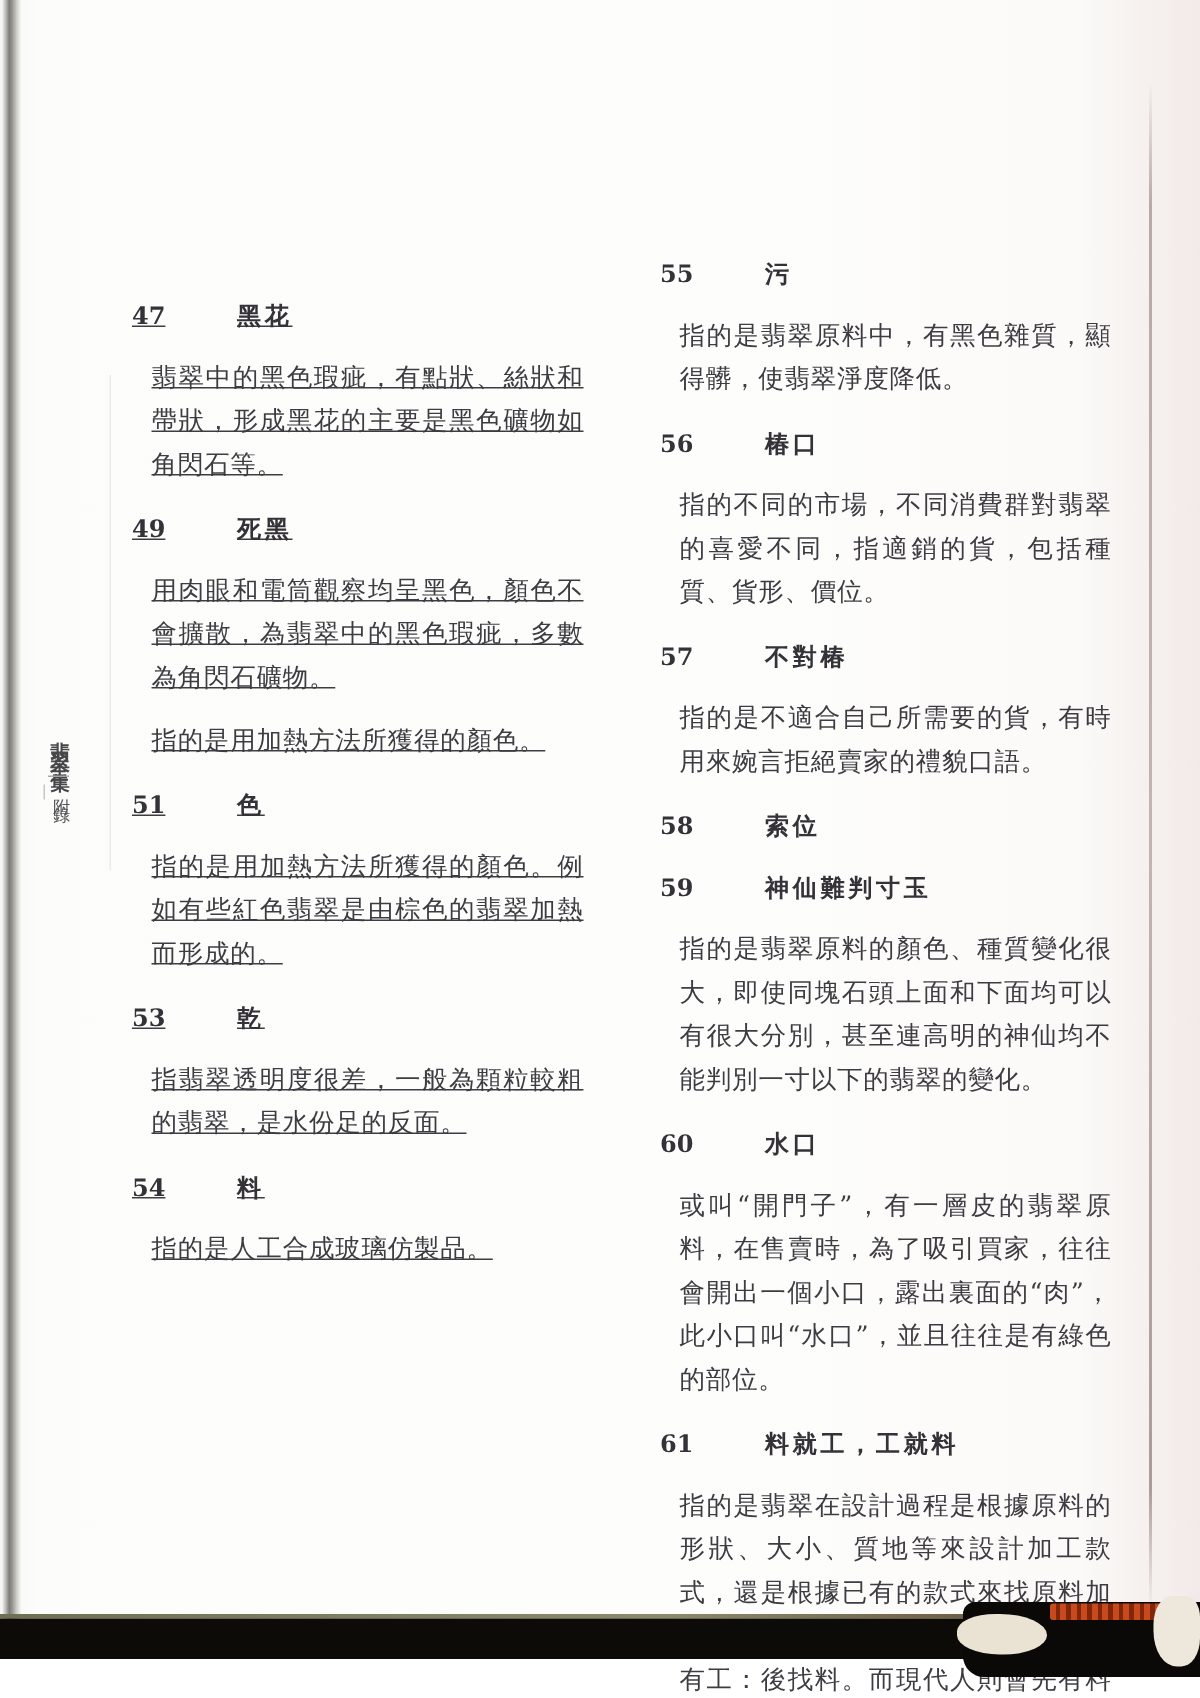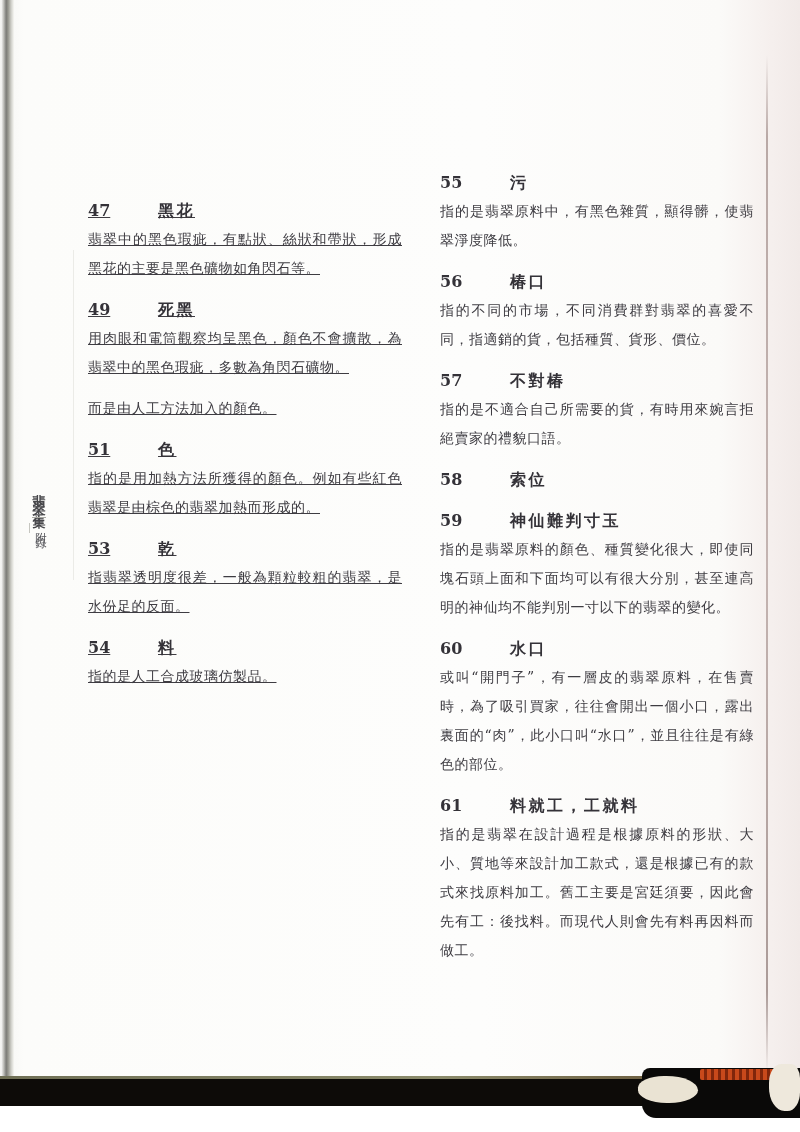--- a/index.html
+++ b/index.html
@@ -54,21 +54,21 @@
     font-size:11.5px; letter-spacing:5px; color:#55555a;
     border-left:1px solid #c6c6c0; padding-left:3px; }
   
   .col { position:absolute; width:314px; color:#3e3c42; }
   .col-left  { left:88px;  top:196px;text-decoration:underline; }
   .col-right { left:440px; top:168px; }
   .entry { margin-bottom:12px; }
   .head { display:flex; line-height:29px; font-weight:bold; font-size:16px; color:#343238; }
   .num { width:70px; flex:0 0 70px; }
   .title { letter-spacing:2.5px; }
-  .body-text { margin:0; font-size:14px; line-height:29px; letter-spacing:0.5px; text-align:justify; }
+  .body-text { margin:13px; font-size:17px; line-height:29px; letter-spacing:0.5px; text-align:justify; }
 </style>
 </head>
 <body>
 
 <div class="page"></div>
 <div class="gutter"></div>
 <div class="fold-line"></div>
 <div class="edge-line"></div>
 
 <div class="margin-tab">
@@ -86,21 +86,21 @@
     <p class="body-text">翡翠中的黑色瑕疵，有點狀、絲狀和帶狀，形成黑花的主要是黑色礦物如角閃石等。</p>
   </section>
   <section class="entry">
     <div class="head">
       <span class="num">49</span>
       <span class="title">死黑</span>
     </div>
     <p class="body-text">用肉眼和電筒觀察均呈黑色，顏色不會擴散，為翡翠中的黑色瑕疵，多數為角閃石礦物。</p>
   </section>
   <section class="entry">
-    <p class="body-text">而是由人工方法加入的顏色。</p>
+    <p class="body-text">指的是用加熱方法所獲得的顏色。</p>
   </section>
   <section class="entry">
     <div class="head">
       <span class="num">51</span>
       <span class="title">色</span>
     </div>
     <p class="body-text">指的是用加熱方法所獲得的顏色。例如有些紅色翡翠是由棕色的翡翠加熱而形成的。</p>
   </section>
   <section class="entry">
     <div class="head">

